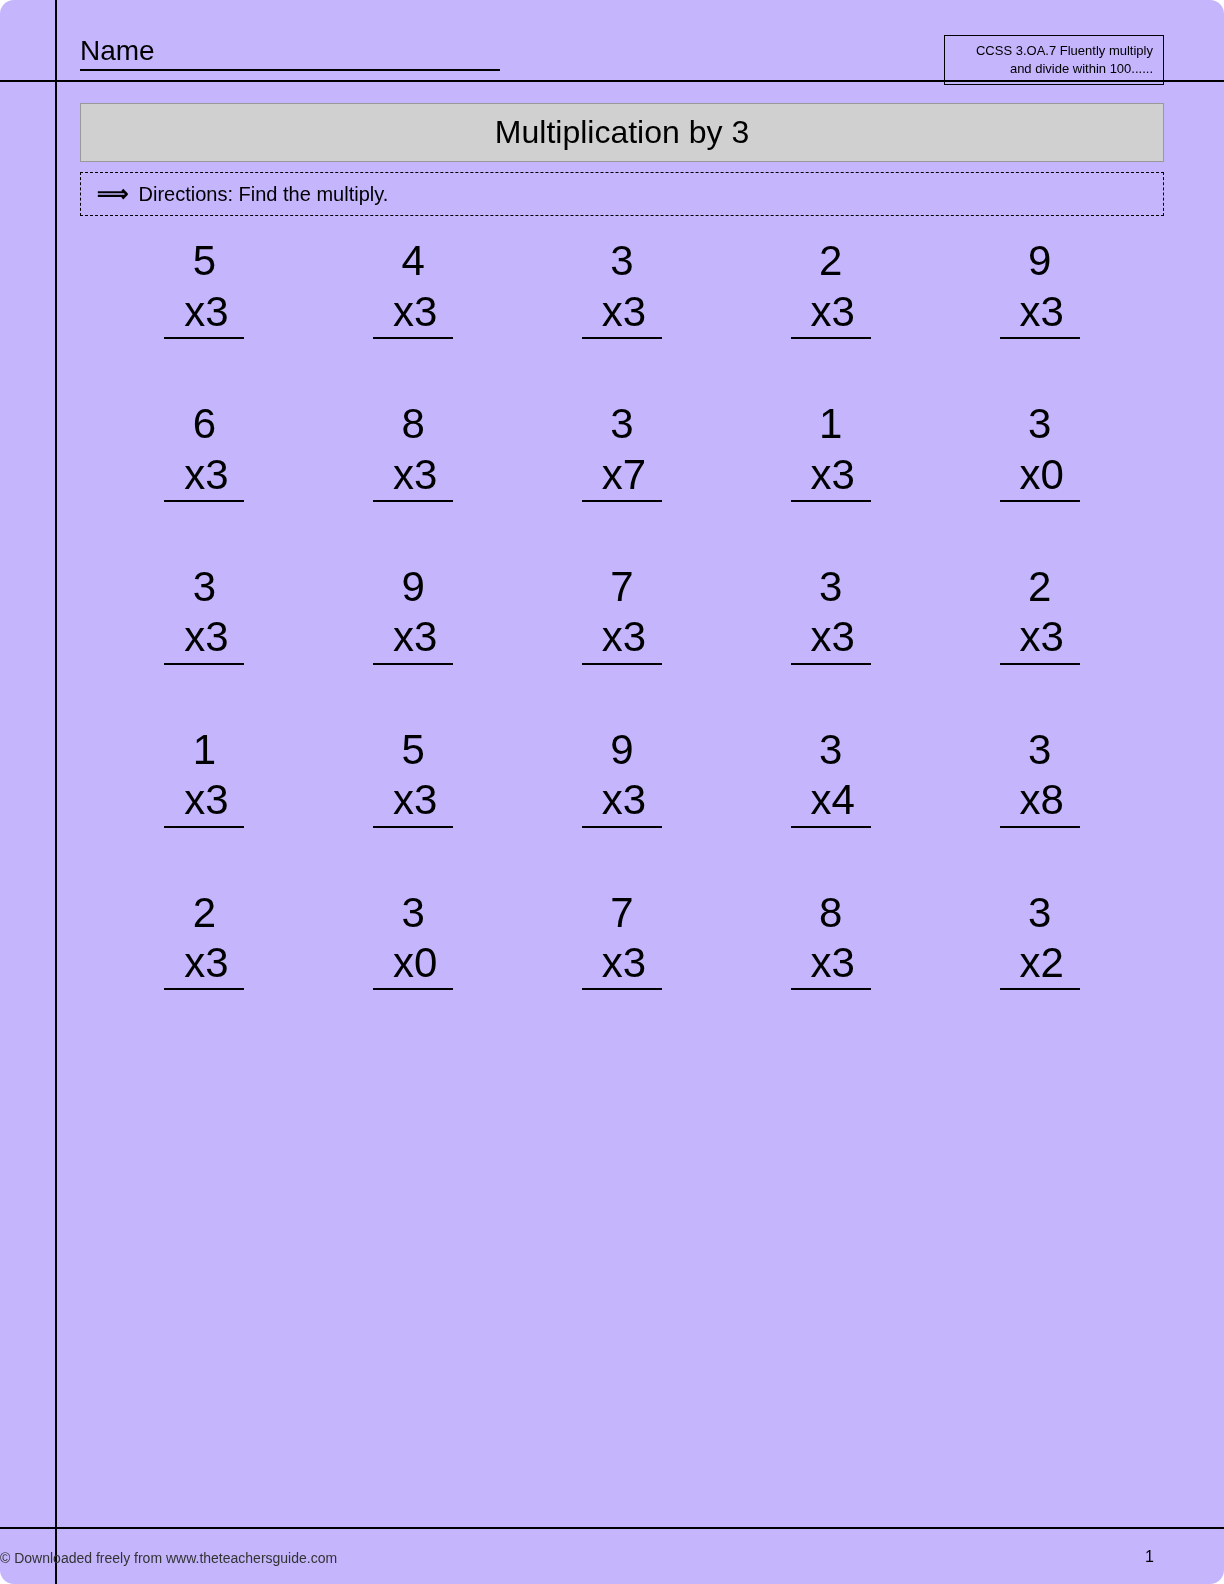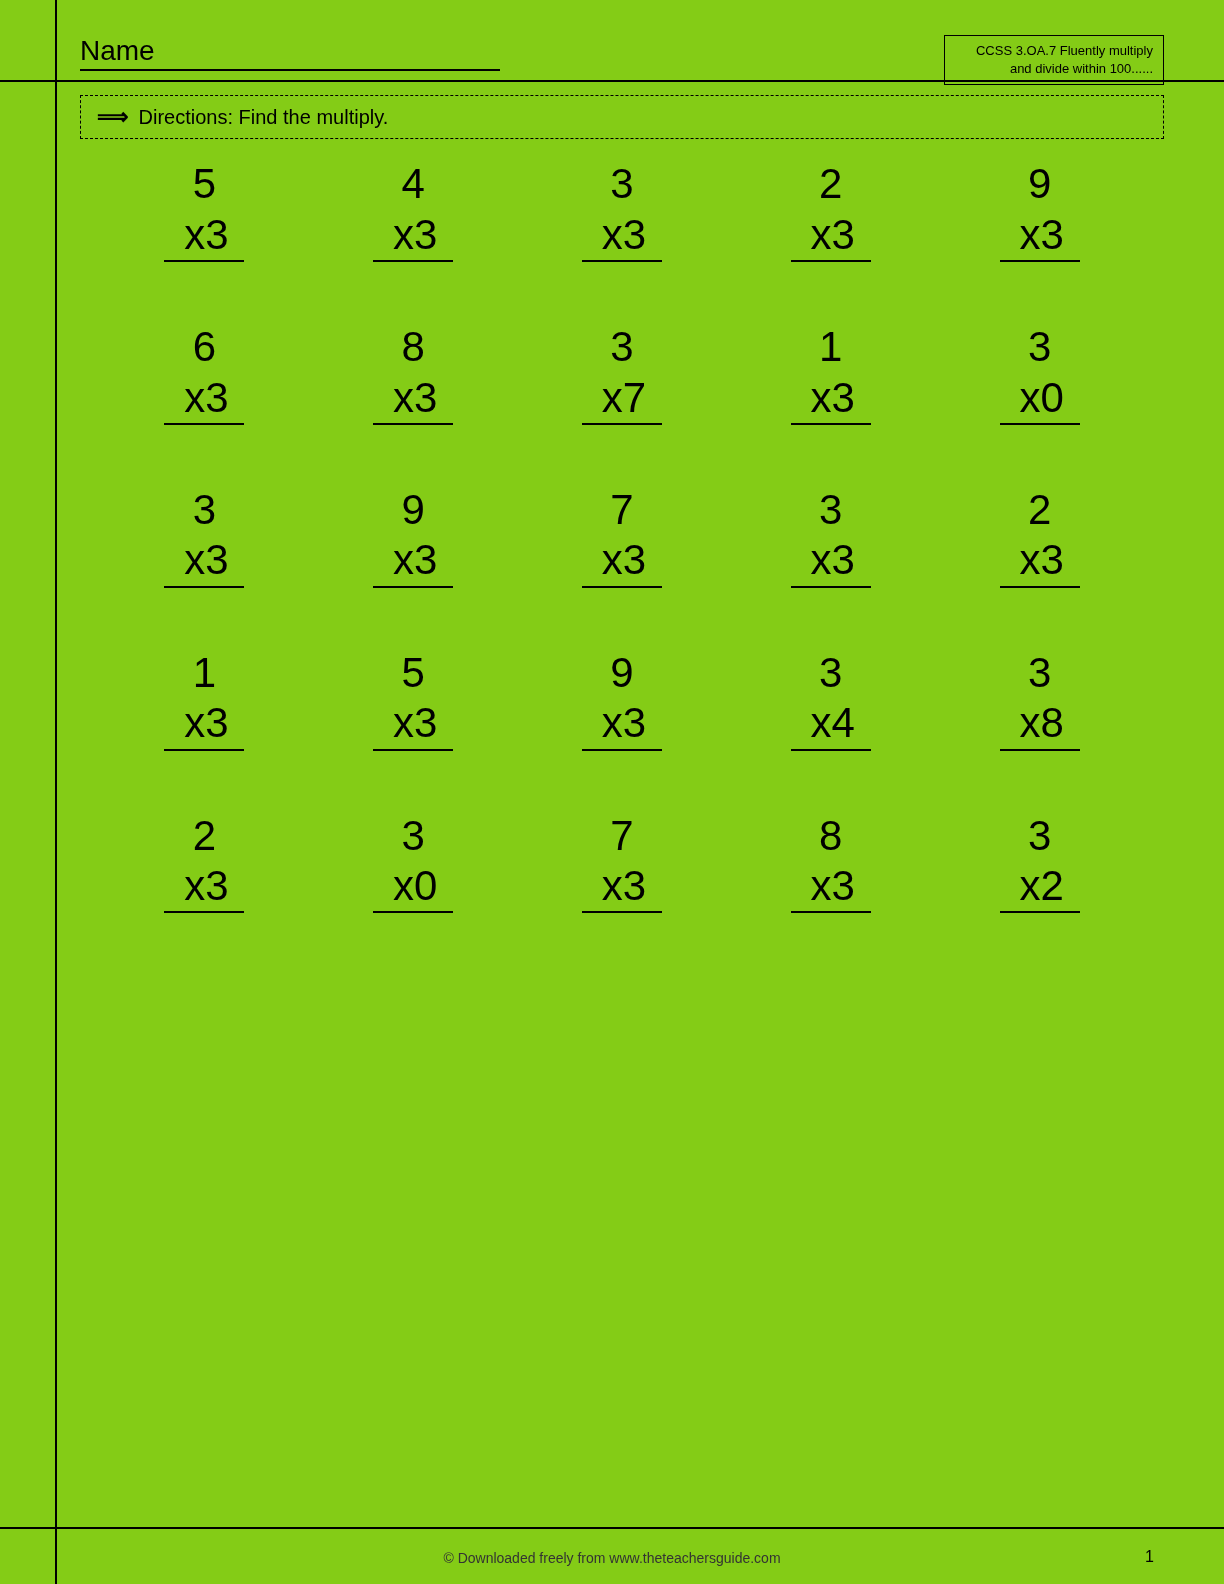--- a/index.html
+++ b/index.html
@@ -6,23 +6,24 @@
     body {
       background: #fff;
       font-family: 'Comic Sans MS', 'Chalkboard SE', cursive, sans-serif;
       width: 1224px;
       min-height: 1584px;
       position: relative;
     }
     .page {
       width: 1224px;
       min-height: 1584px;
-      background: #84cc16;
+      background: #c4b5fd;
       position: relative;
       padding: 30px 60px 60px 80px;
+      border-radius: 14px;
     }
     
     .border-left {
       position: absolute;
       left: 55px;
       top: 0;
       bottom: 0;
       width: 2px;
       background: #000;
     }
@@ -129,21 +130,20 @@
       line-height: 1.2;
     }
 
     
     .footer {
       position: absolute;
       bottom: 18px;
       left: 0;
       right: 0;
       display: flex;
-      justify-content: center;
       align-items: center;
       font-size: 14px;
       font-family: Arial, sans-serif;
       color: #333;
     }
     .page-number {
       position: absolute;
       bottom: 18px;
       right: 70px;
       font-size: 16px;
@@ -156,20 +156,21 @@
 <div class="page">
   <div class="border-left"></div>
   <div class="border-top"></div>
   <div class="border-bottom"></div>
 
   <div class="header">
     <div class="name-line">Name</div>
     <div class="ccss-box">CCSS 3.OA.7 Fluently multiply and divide  within 100......</div>
   </div>
 
+  <div class="title-box">Multiplication by 3</div>
 
   <div class="directions-box">
     <span class="arrow-icon">⟹</span>
     <span>Directions: Find the multiply.</span>
   </div>
 
   <div class="problems-section">
 
     <div class="problems-row">
       <div class="problem">

